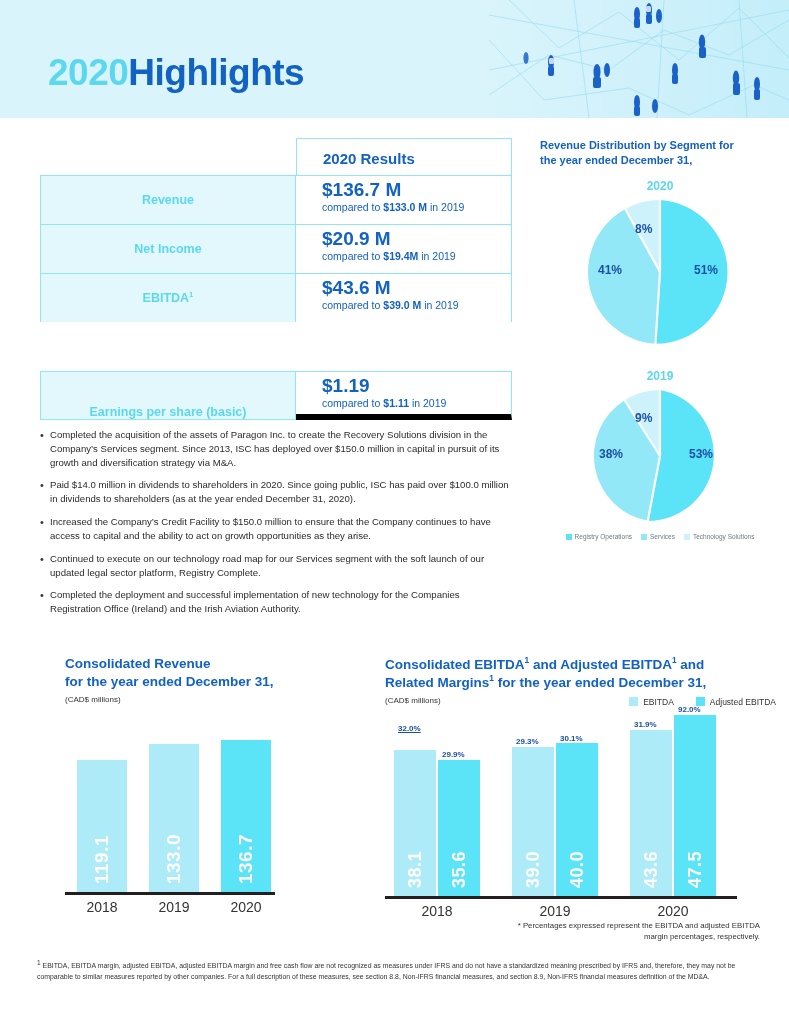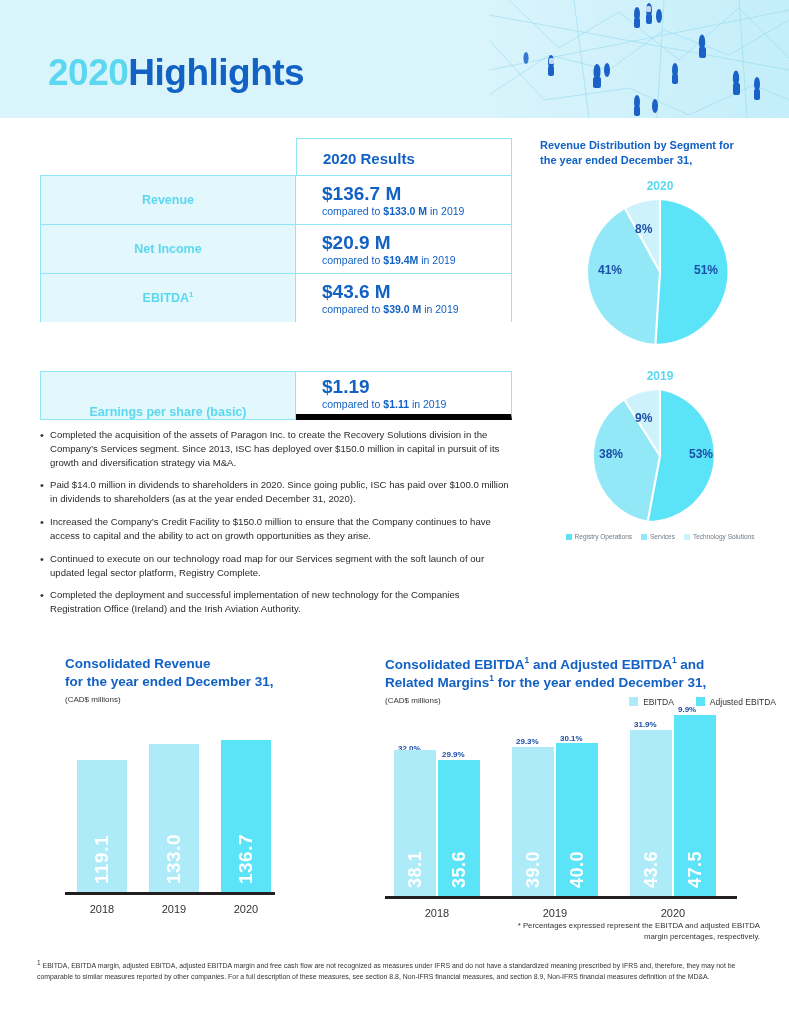--- a/index.html
+++ b/index.html
@@ -37,21 +37,21 @@
     border:1px solid #8fe6f6; border-bottom:none;
     display:flex; align-items:center; justify-content:center;
     color:#5BD8EF; font-weight:bold; font-size:12.5px;
   }
   .kpi-row.header-row .kpi-label { background:transparent; border:none; }
   .kpi-row:last-child .kpi-label { border-bottom:1px solid #8fe6f6;align-items:flex-end; }
   .kpi-value {
     flex:1; background:#ffffff;
     border:1px solid #8fe6f6; border-bottom:none; border-left:none;
     padding:4px 0 0 26px;
-    display:flex; flex-direction:column; justify-content:center;
+    display:flex; flex-direction:column; justify-content:flex-start;
   }
   .kpi-row:last-child .kpi-value { border-bottom:6px solid #000000; }
   .kpi-row.header-row .kpi-value {
     border-left:1px solid #8fe6f6;
     justify-content:center; padding-top:2px;
   }
   .kpi-head-text { color:#1261C4; font-size:15px; font-weight:bold; }
   .kpi-big { color:#1261C4; font-size:19px; font-weight:bold; line-height:1.05; }
   .kpi-sub { color:#1261C4; font-size:10.5px; line-height:1.5; }
   .kpi-sub b { font-weight:bold; }
@@ -107,21 +107,21 @@
     writing-mode:vertical-rl; transform:rotate(180deg);
     margin-bottom:8px; letter-spacing:0.5px;
   }
   .ebitda-chart .bar-val { font-size:18px; }
   .bar-pct {
     position:absolute; color:#1B4FA8; font-weight:bold; font-size:8px;
     white-space:nowrap;
   }
   .xtick {
     position:absolute; bottom:4px; text-align:center;
-    font-size:11px; color:#333;
+    font-size:14px; color:#333;
   }
   .bar-legend {
     position:absolute; right:4px; top:42px;
     display:flex; gap:22px; font-size:8.5px; color:#333; align-items:center;
   }
   .bar-legend .sw { display:inline-block; width:9px; height:9px; margin-right:5px; vertical-align:-1px;}
 
   
   .star-note {
     position:absolute; left:500px; top:920px; width:260px;
@@ -355,21 +355,21 @@
     <div class="chart-units">(CAD$ millions)</div>
 
     <div class="bar-legend">
       <span><span class="sw" style="background:#ADEBF9"></span><span>EBITDA</span></span>
       <span><span class="sw" style="background:#5BE3F8"></span><span>Adjusted EBITDA</span></span>
     </div>
 
     <div class="plot" style="height:196px; width:358px; margin-top:22px;">
       <div class="axis-line" style="width:352px;"></div>
 
-      <div class="bar-pct" style="left:13px;  bottom:170px;text-decoration:underline;">32.0%</div>
+      <div class="bar-pct" style="left:13px;  bottom:190px;text-decoration:underline;">32.0%</div>
       <div class="bar" style="left:9px;  width:42px; height:146px; background:#ADEBF9;">
         <span class="bar-val">38.1</span>
       </div>
       <div class="bar-pct" style="left:57px; bottom:164px;">29.9%</div>
       <div class="bar" style="left:53px; width:42px; height:136px; background:#5BE3F8;">
         <span class="bar-val">35.6</span>
       </div>
 
       <div class="bar-pct" style="left:131px; bottom:177px;">29.3%</div>
       <div class="bar" style="left:127px; width:42px; height:149px; background:#ADEBF9;">
@@ -377,21 +377,21 @@
       </div>
       <div class="bar-pct" style="left:175px; bottom:180px;">30.1%</div>
       <div class="bar" style="left:171px; width:42px; height:153px; background:#5BE3F8;">
         <span class="bar-val">40.0</span>
       </div>
 
       <div class="bar-pct" style="left:249px; bottom:194px;">31.9%</div>
       <div class="bar" style="left:245px; width:42px; height:166px; background:#ADEBF9;">
         <span class="bar-val">43.6</span>
       </div>
-      <div class="bar-pct" style="left:293px; bottom:209px;">9.9%</div>
+      <div class="bar-pct" style="left:293px; bottom:209px;">92.0%</div>
       <div class="bar" style="left:289px; width:42px; height:181px; background:#5BE3F8;">
         <span class="bar-val">47.5</span>
       </div>
 
       <div class="xtick" style="left:9px;   width:86px;">2018</div>
       <div class="xtick" style="left:127px; width:86px;">2019</div>
       <div class="xtick" style="left:245px; width:86px;">2020</div>
     </div>
   </div>
 

